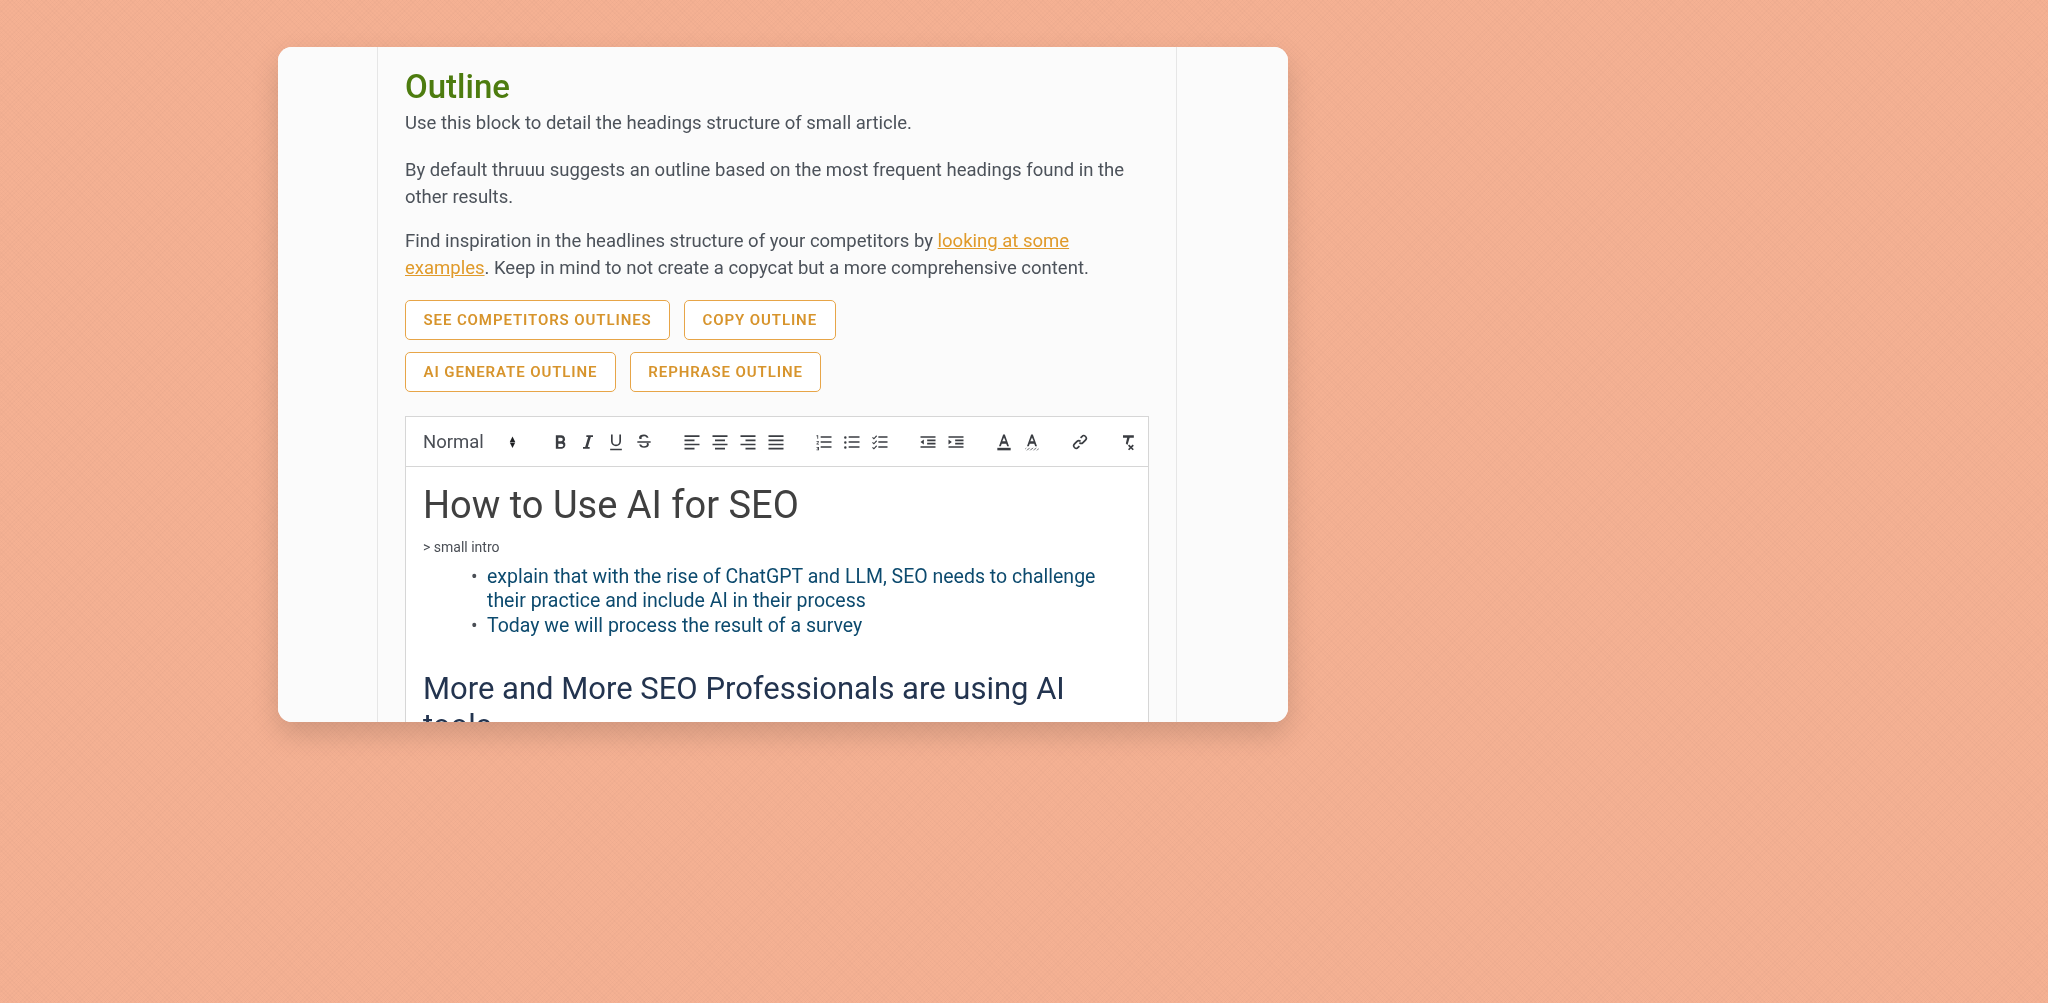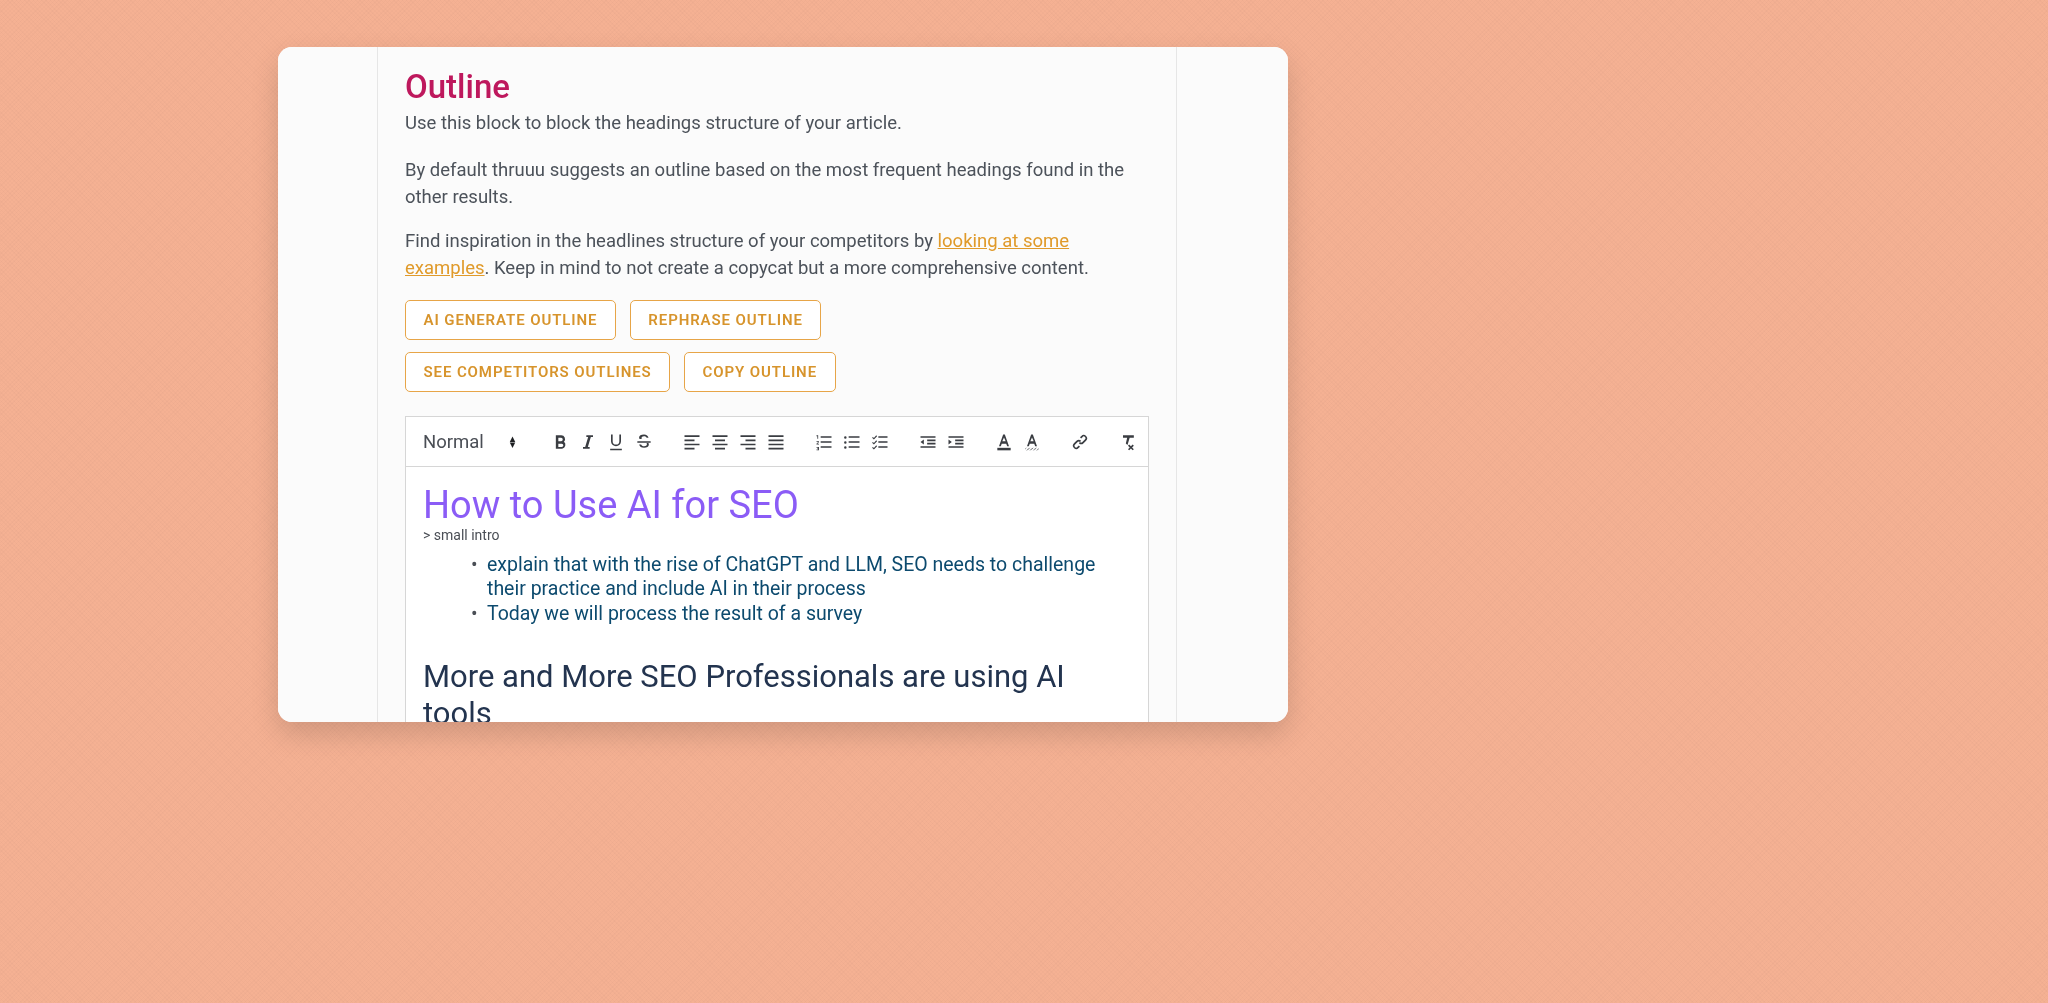--- a/index.html
+++ b/index.html
@@ -39,21 +39,21 @@
     left: 100px;
     right: 112px;
     top: 0;
     bottom: 0;
     padding: 14px 27px 0 27px;
     overflow: hidden;
   }
   .sec-title {
     font-size: 33px;
     font-weight: 500;
-    color: #be185d;
+    color: #4d7c0f;
     margin-top: 6px;
     margin-bottom: 4px;
   }
   .desc {
     font-size: 18.5px;
     color: #4c525a;
     margin-bottom: 20px;
     line-height: 1.45;
   }
   .para {
@@ -116,24 +116,25 @@
     align-items: center;
     justify-content: center;
     cursor: pointer;
     color: #3a3d42;
   }
   .tool svg { display: block; }
   .editor-body {
     padding: 10px 17px 0 17px;
   }
   .h1-style {
-    color: #8b5cf6;
+    color: #404040;
     font-size: 38px;
     font-weight: 400;
     margin-top: 6px;
+    margin-bottom: 12px;
   }
   .h2-style {
     color: #23344f;
     font-size: 31px;
     font-weight: 400;
     margin-top: 32px;
     margin-bottom: 16px;
   }
   .body-line {
     font-size: 14px;
@@ -163,35 +164,35 @@
 </style>
 </head>
 <body>
 
 <div class="card">
   <div class="left-strip"></div>
   <div class="right-strip"></div>
 
   <div class="main">
     <h2 class="sec-title">Outline</h2>
-    <p class="desc">Use this block to block the headings structure of your article.</p>
+    <p class="desc">Use this block to detail the headings structure of small article.</p>
 
     <p class="para">By default thruuu suggests an outline based on the most frequent headings found in the other results.</p>
 
     <p class="para">
       <span>Find inspiration in the headlines structure of your competitors by </span><a class="link" href="#">looking at some examples</a><span>. Keep in mind to not create a copycat but a more comprehensive content.</span>
     </p>
 
     <div class="btn-row">
+      <button class="btn">SEE COMPETITORS OUTLINES</button>
+      <button class="btn">COPY OUTLINE</button>
+    </div>
+    <div class="btn-row">
       <button class="btn">AI GENERATE OUTLINE</button>
       <button class="btn">REPHRASE OUTLINE</button>
-    </div>
-    <div class="btn-row">
-      <button class="btn">SEE COMPETITORS OUTLINES</button>
-      <button class="btn">COPY OUTLINE</button>
     </div>
 
     <div class="editor">
       <div class="toolbar">
 
         <div class="format-select">
           <span>Normal</span>
           <span class="updown">
               <span>▴</span>
               <span>▾</span>

